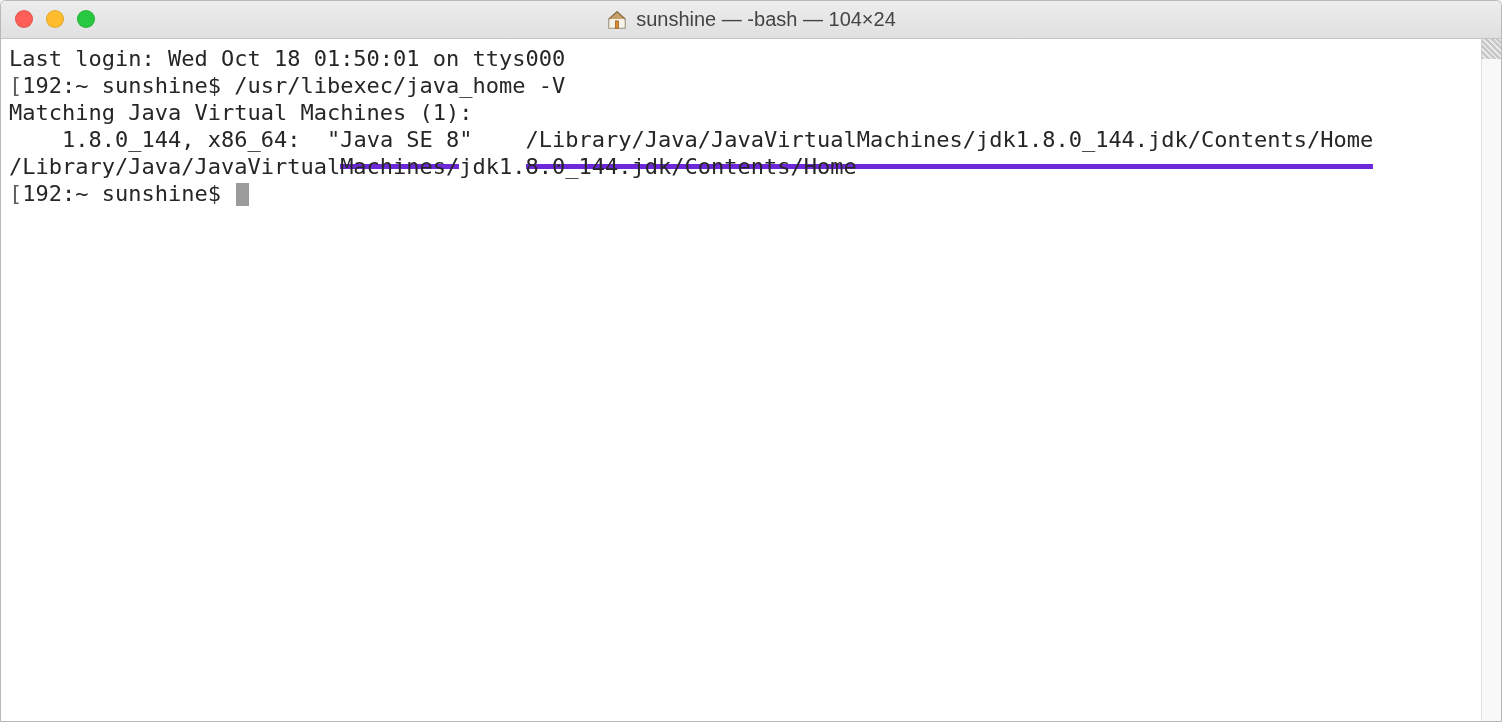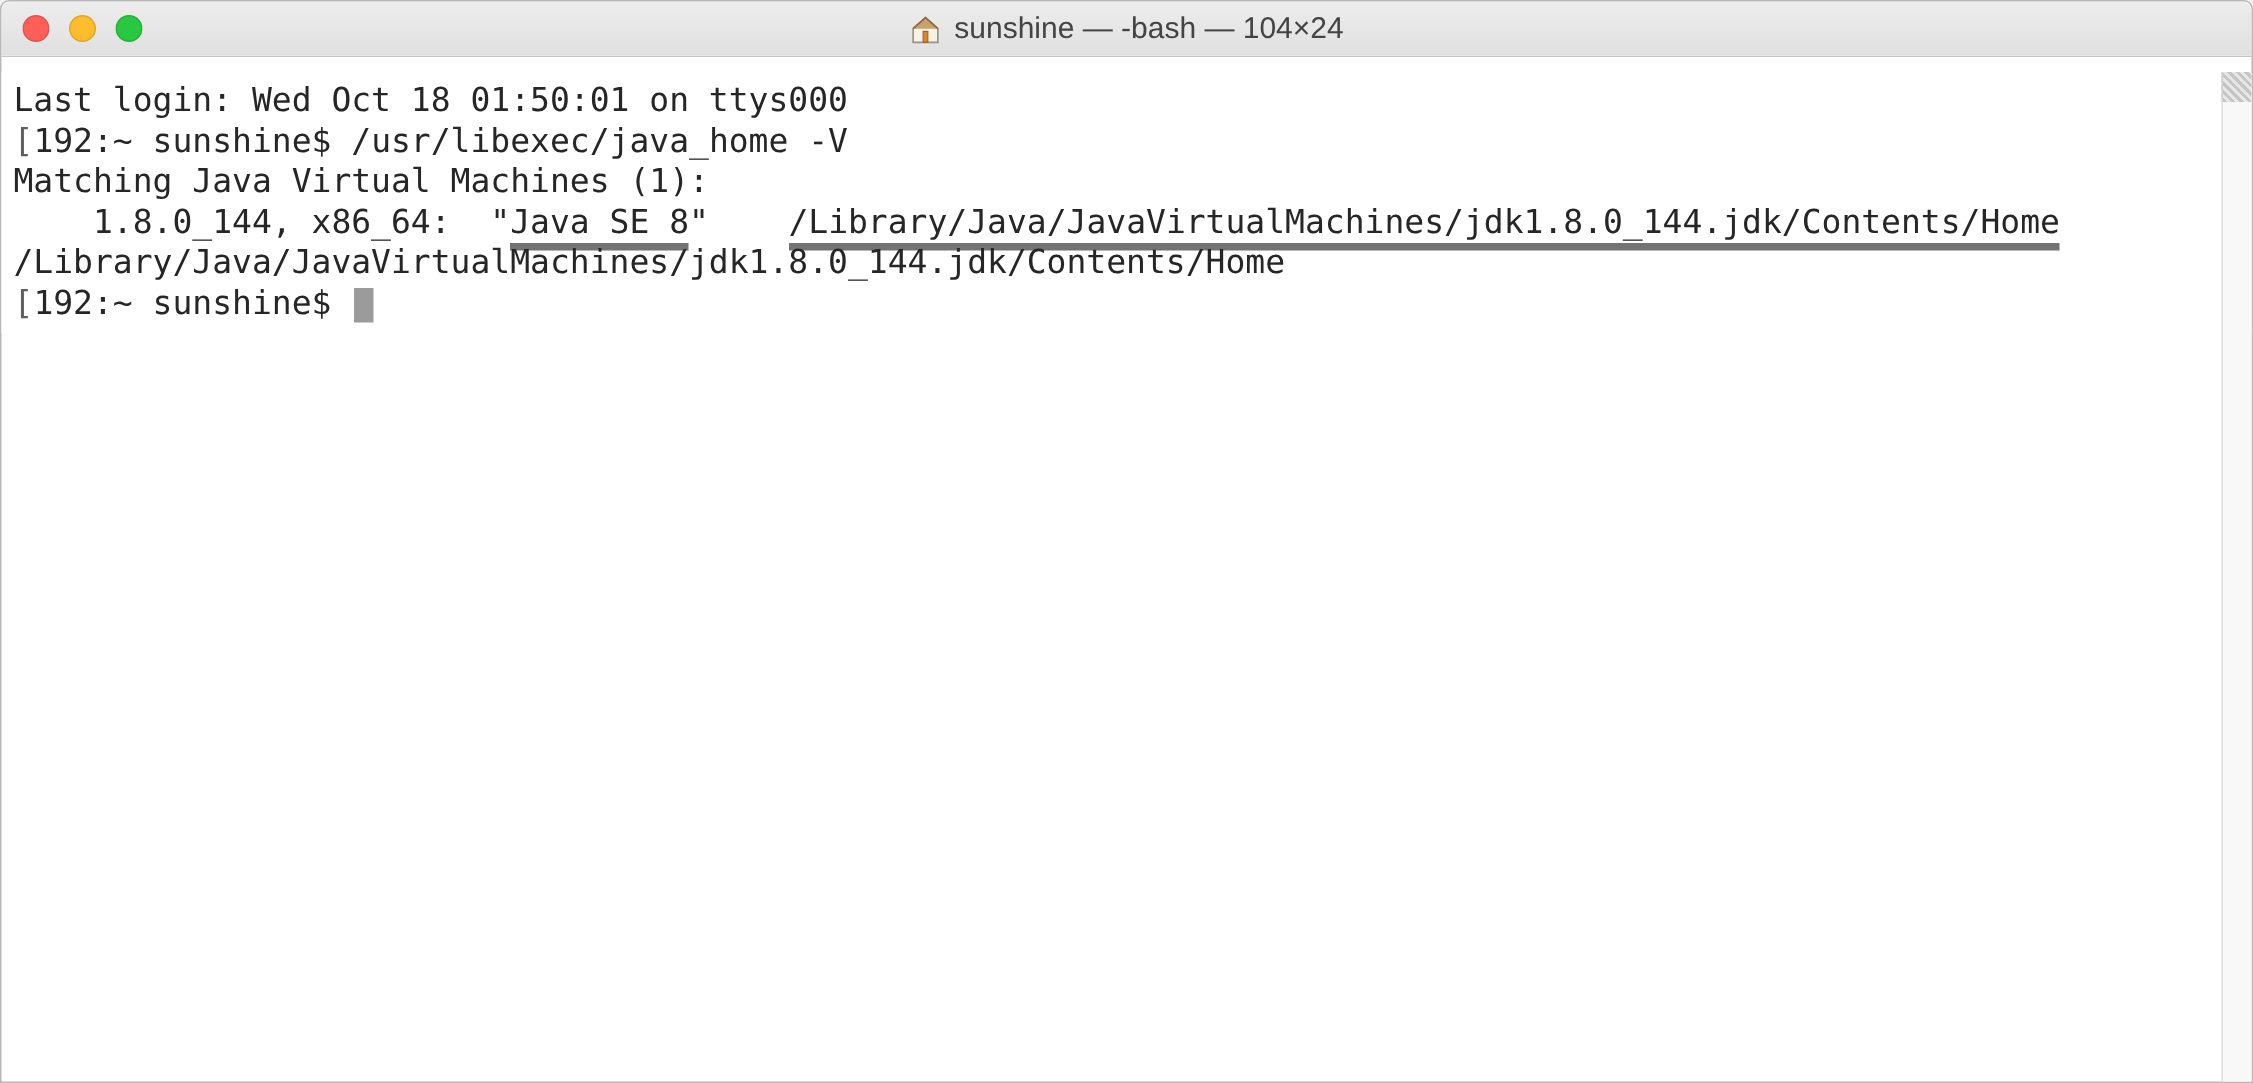--- a/index.html
+++ b/index.html
@@ -82,35 +82,34 @@
     .scroll-top-hatch {
       position: absolute;
       top: 0;
       right: 0;
       width: 20px;
       height: 20px;
       background-image: repeating-linear-gradient(45deg, #c6c6c6 0 2px, #e8e8e8 2px 4px);
       border-left: 1px solid #d0d0d0;
     }
     .underline-red {
-      border-bottom: 5px solid #737373;
-      padding-bottom: 1px;
+      border-bottom: 5px solid #6d28d9;
+      padding-bottom: 12px;
     }
     .cursor-block {
       display: inline-block;
       width: 13px;
       height: 23px;
       background: #9b9b9b;
       vertical-align: text-bottom;
       margin-left: 2px;
     }
     .content-wrapper {
       position: relative;
       height: 100%;
-      margin-top: 10px;
     }
     .term-line { display: block; }
     .bracket { color:#5e5e5e; }
   </style>
 </head>
 <body>
 
 <div class="window">
   <div class="titlebar">
     <div class="traffic-lights">

